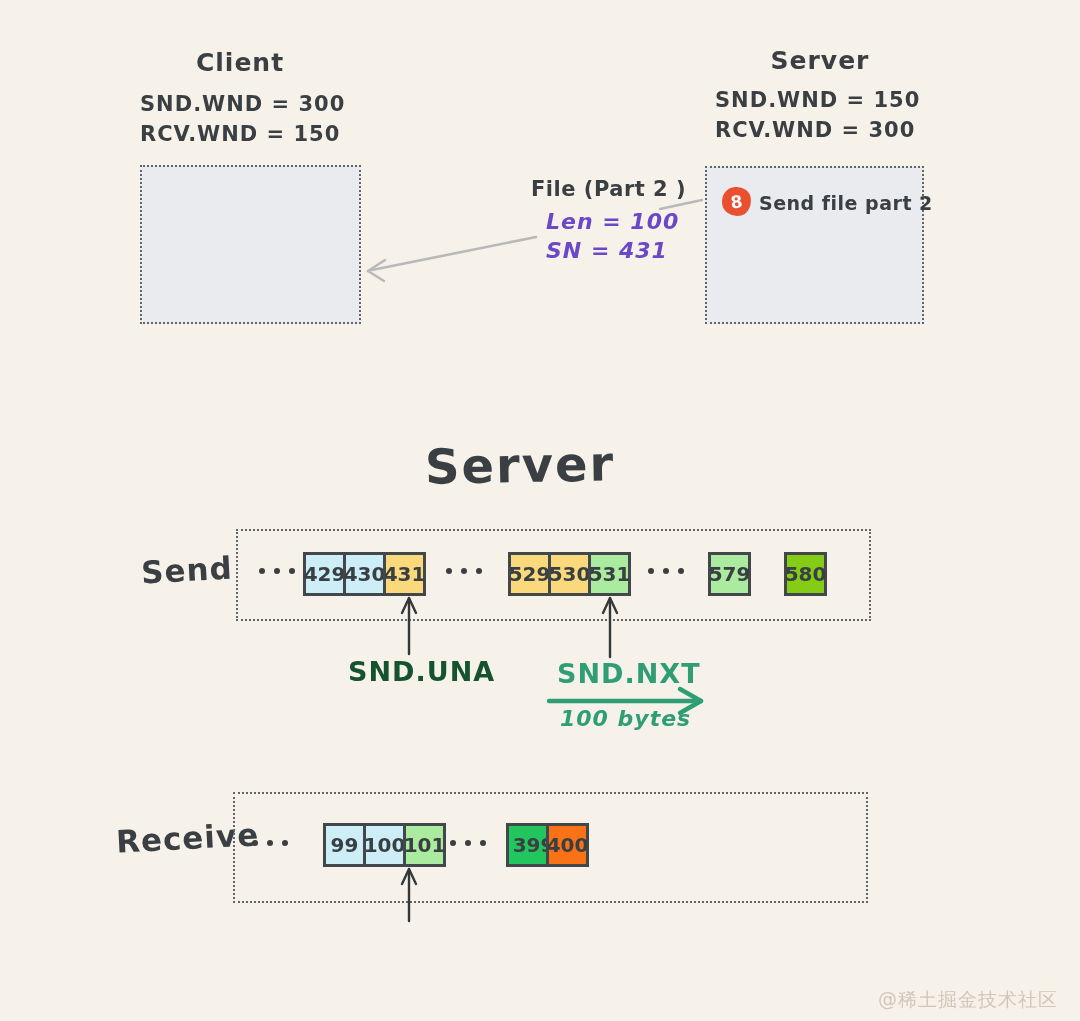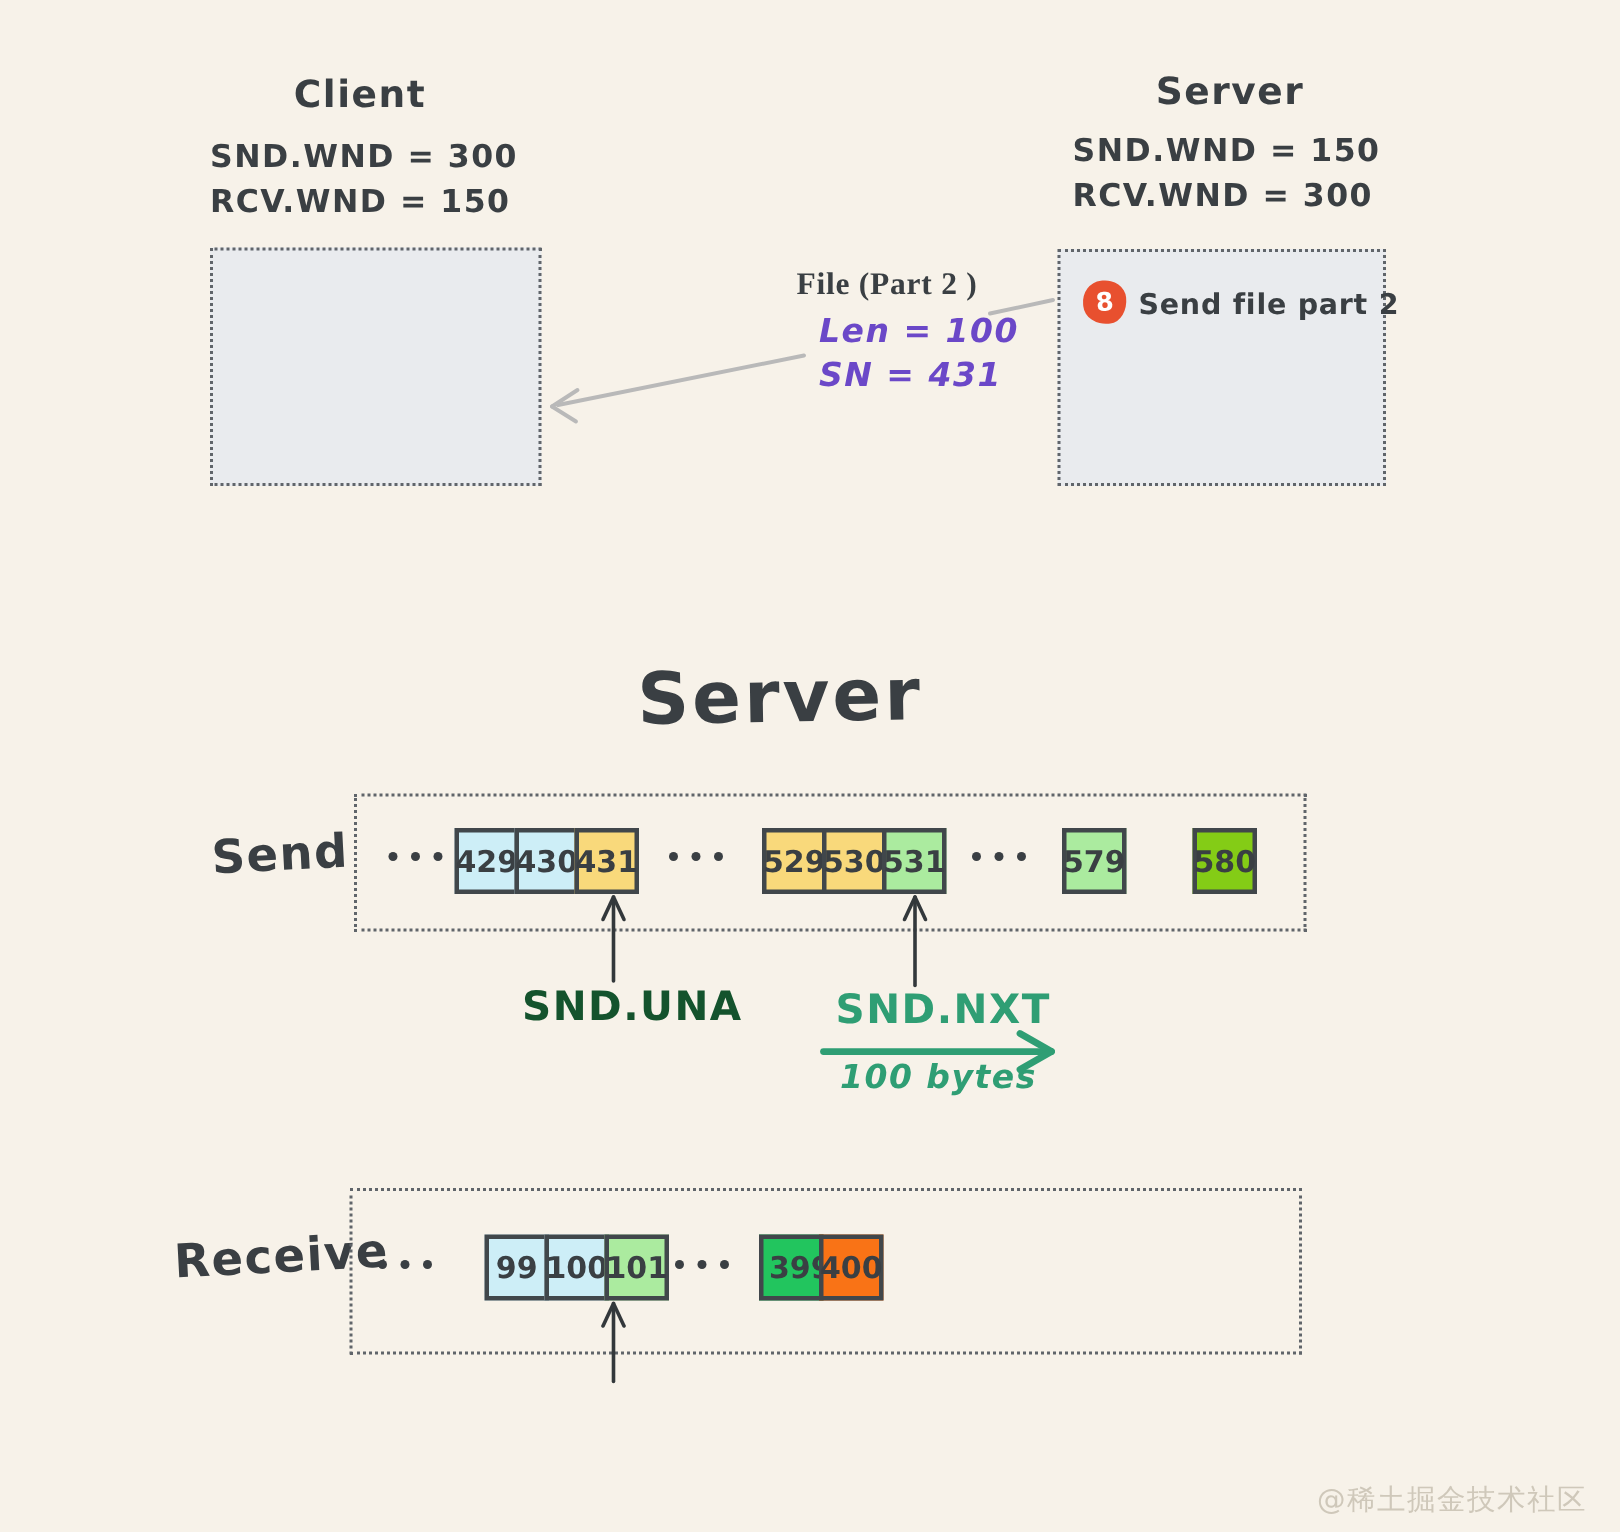--- a/index.html
+++ b/index.html
@@ -71,21 +71,21 @@
   <div class="abs wnd-line center" style="left:140px; top:122px; width:200px;">RCV.WND = 150</div>
   <div class="abs ghost-box" style="left:140px; top:165px; width:221px; height:159px;"></div>
 
   <div class="abs panel-title center" style="left:735px; top:46px; width:170px;">Server</div>
   <div class="abs wnd-line center" style="left:715px; top:88px; width:200px;">SND.WND = 150</div>
   <div class="abs wnd-line center" style="left:715px; top:118px; width:200px;">RCV.WND = 300</div>
   <div class="abs ghost-box" style="left:705px; top:166px; width:219px; height:158px;"></div>
   <div class="abs step-badge" style="left:722px; top:187px;">8</div>
   <div class="abs step-label" style="left:759px; top:192px;">Send file part 2</div>
 
-  <div class="abs packet-title" style="left:531px; top:177px;font-family:Liberation Serif, serif;">File (Part 2 )</div>
+  <div class="abs packet-title" style="left:531px; top:177px;">File (Part 2 )</div>
   <div class="abs packet-line" style="left:546px; top:209px;">Len = 100</div>
   <div class="abs packet-line" style="left:546px; top:238px;">SN = 431</div>
 
   <div class="abs big-title center" style="left:400px; top:437px; width:240px;">Server</div>
 
   <div class="abs row-label" style="left:141px; top:552px; transform:rotate(-3deg);">Send</div>
   <div class="abs seq-box" style="left:236px; top:529px; width:635px; height:92px;"></div>
 
   <div class="abs dots" style="left:259px; top:568px;">
       <i></i>
@@ -105,21 +105,21 @@
   <div class="abs cellgroup" style="left:508px; top:552px;">
     <div class="cell" style="background: rgb(249, 217, 123);">529</div>
     <div class="cell" style="background: rgb(249, 217, 123);">530</div>
     <div class="cell" style="background: rgb(171, 235, 159);">531</div>
   </div>
   <div class="abs dots" style="left:648px; top:568px;">
       <i></i>
       <i></i>
       <i></i>
     </div>
-  <div class="abs cellgroup" style="left:708px; top:552px;gap:11px;">
+  <div class="abs cellgroup" style="left:708px; top:552px;">
     <div class="cell" style="background: rgb(171, 235, 159);">579</div>
     <div class="cell" style="background: #84cc16; margin-left: 33px;">580</div>
   </div>
 
   <div class="abs ptr-label gold" style="left:348px; top:656px;">SND.UNA</div>
   <div class="abs ptr-label teal" style="left:557px; top:658px;">SND.NXT</div>
   <div class="abs sub-label teal" style="left:560px; top:706px;">100 bytes</div>
 
   <div class="abs row-label" style="left:116px; top:820px; transform:rotate(-3deg);">Receive</div>
   <div class="abs seq-box" style="left:233px; top:792px; width:635px; height:111px;"></div>

